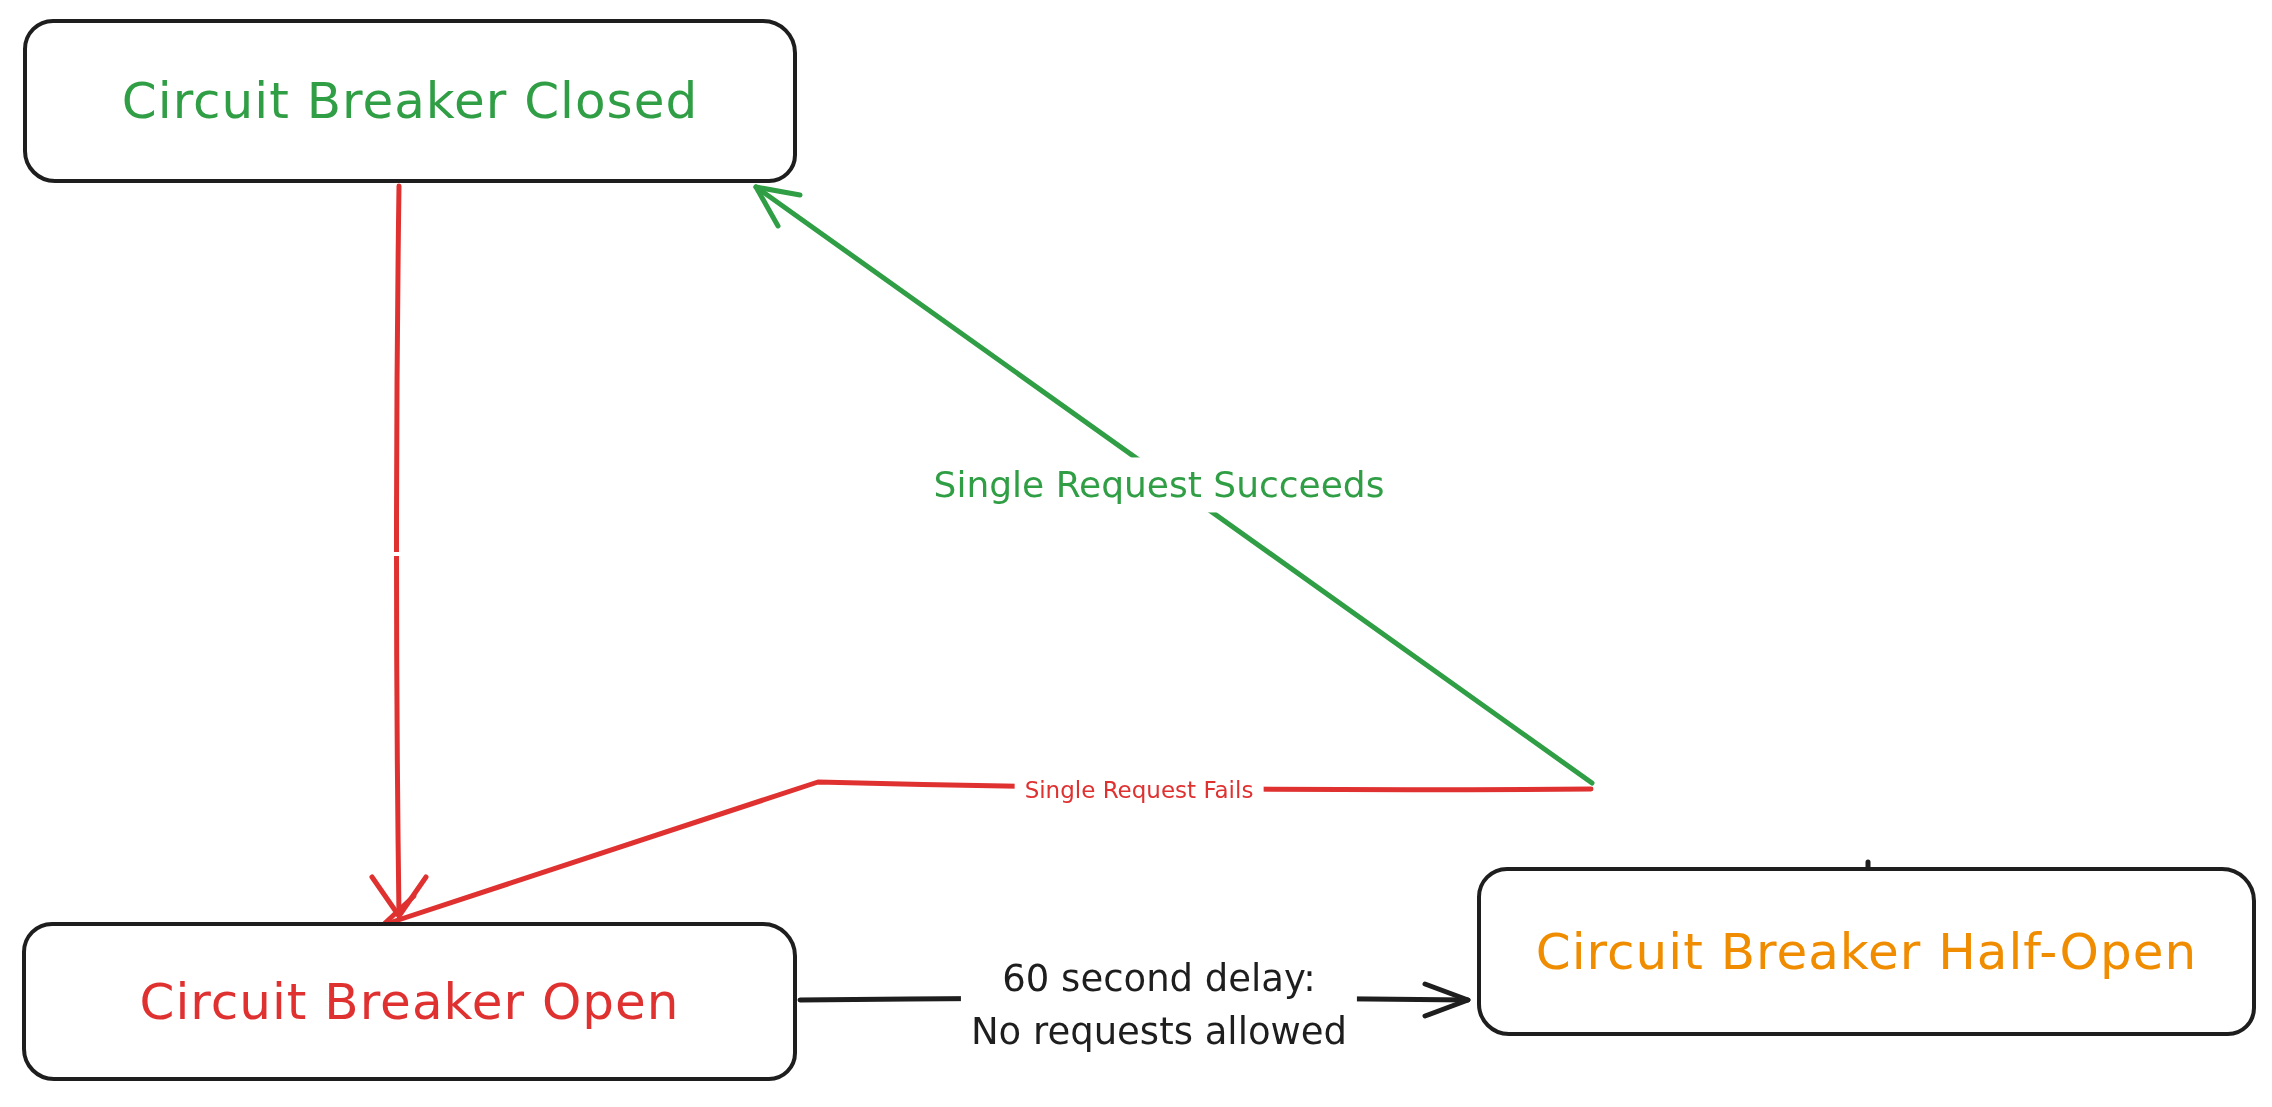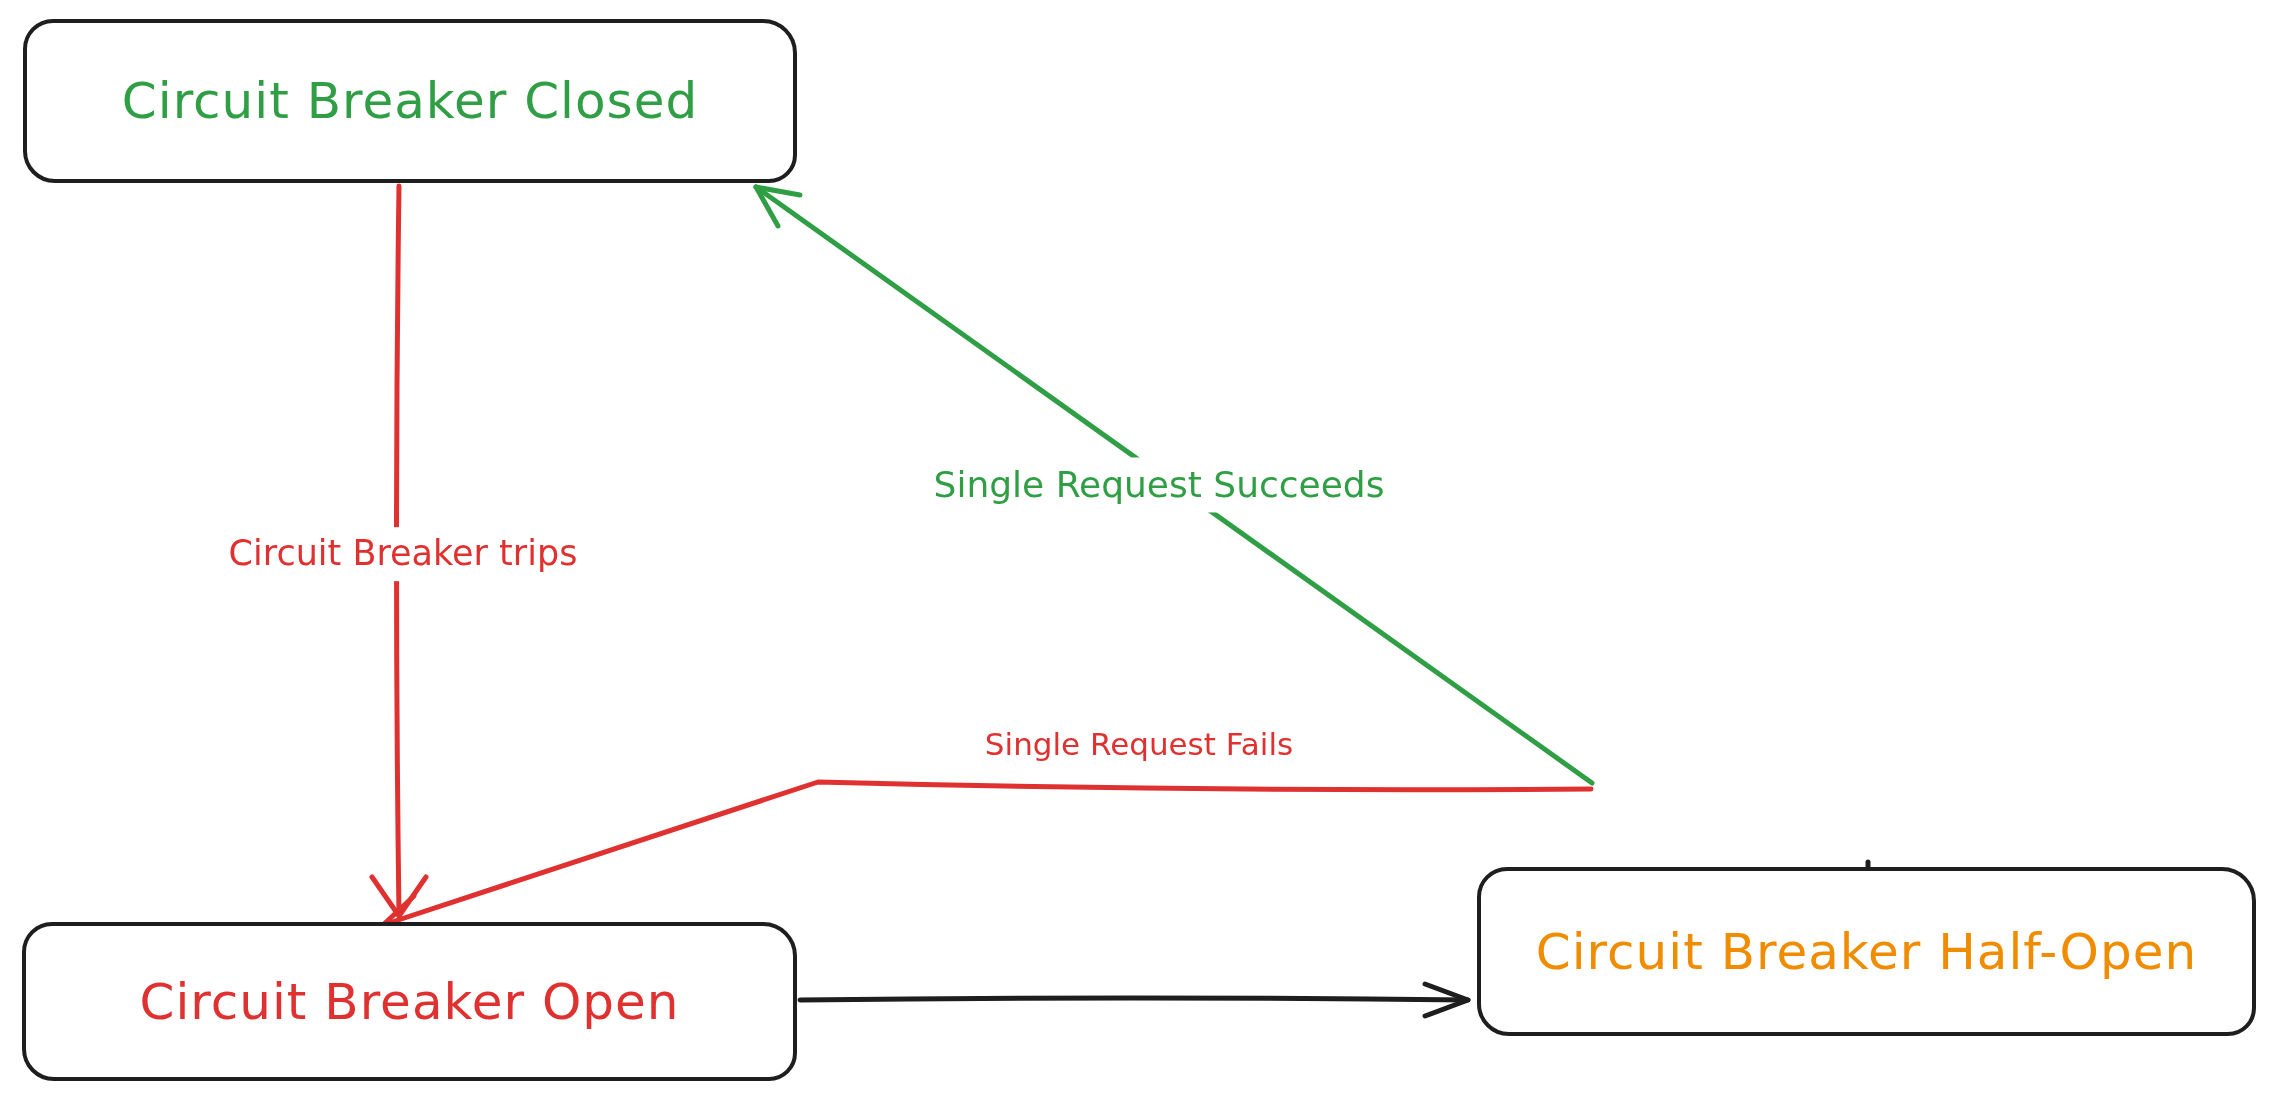--- a/index.html
+++ b/index.html
@@ -66,21 +66,21 @@
     z-index: 2;
     transform: translate(-50%, -50%);
     background: #ffffff;
     text-align: center;
     line-height: 1.42;
     padding: 2px 10px;
     white-space: nowrap;
   }
   .edge-label--trip     { left: 403px;  top: 554px;  color: var(--red,   #e03131); font-size: 35px; }
   .edge-label--succeeds { left: 1159px; top: 485px;  color: var(--green, #2f9e44); font-size: 36px; }
-  .edge-label--fails    { left: 1139px; top: 744px;  color: var(--red,   #e03131); font-size: 31px; }
+  .edge-label--fails    { left: 1139px; top: 790px;  color: var(--red,   #e03131); font-size: 23px; }
   .edge-label--delay    { left: 1159px; top: 1006px; color: var(--ink,   #1e1e1e); font-size: 37px; }
 </style>
 </head>
 <body>
 
 <div class="canvas">
 
   <svg class="edges-svg" viewBox="0 0 2272 1107">
 
     <g>
@@ -114,21 +114,24 @@
   <div class="node node--open">
     <span class="label">Circuit Breaker Open</span>
   </div>
 
   <div class="node node--halfopen">
     <span class="label">Circuit Breaker Half-Open</span>
   </div>
 
 
   <div class="edge-label edge-label--trip">
-    <div>Circuit Breaker trips</div>
   </div>
 
   <div class="edge-label edge-label--succeeds">Single Request Succeeds</div>
 
   <div class="edge-label edge-label--fails">Single Request Fails</div>
 
+  <div class="edge-label edge-label--delay">
+    <div>60 second delay:</div>
+    <div>No requests allowed</div>
+  </div>
 
 </div>
 
 </body></html>

